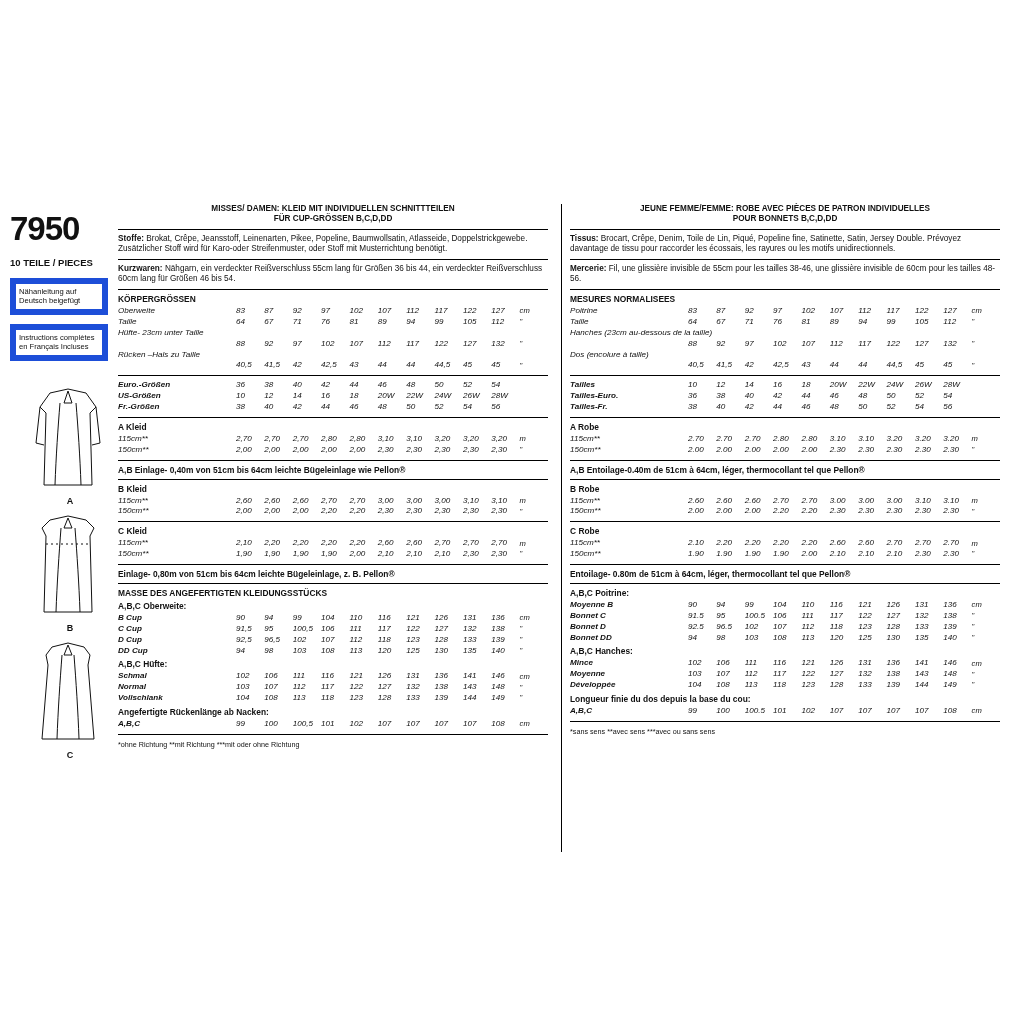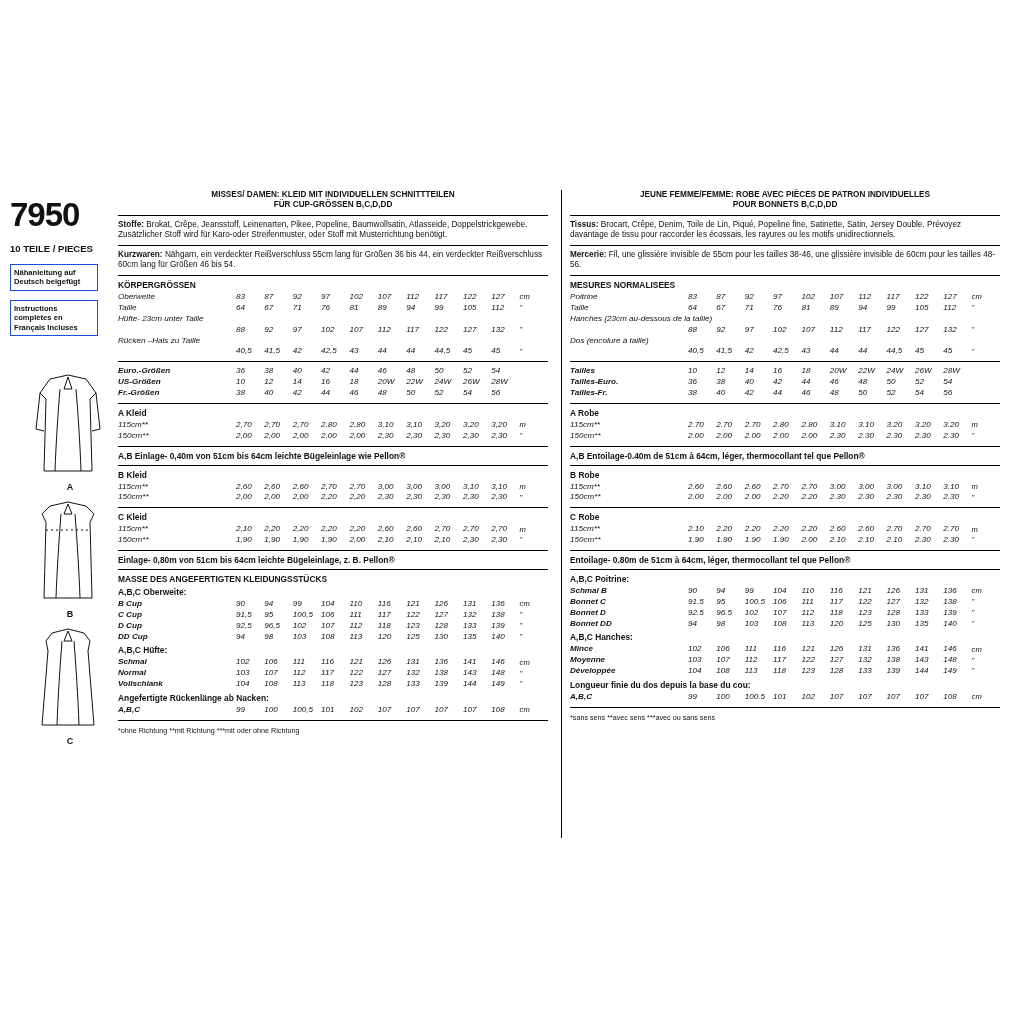--- a/index.html
+++ b/index.html
@@ -10,35 +10,35 @@
     color:#111;
     overflow:hidden;
   }
   #sheet{
     position:absolute;
     left:0;top:0;width:1024px;height:1024px;
     background:#ffffff;
   }
   .page{
     position:absolute;
-    left:8px; top:178px;
+    left:8px; top:192px;
     width:1008px; height:660px;
     background:#ffffff;
   }
   
   .idcol{position:absolute;left:0px;top:20px;width:110px;}
   .patnum{
     font-size:33px;font-weight:bold;letter-spacing:-1px;line-height:1;
     padding-left:2px;
   }
   .pieces{font-size:9.5px;font-weight:bold;margin-top:12px;padding-left:2px;}
   .noteboxes{margin-top:10px;padding-left:2px;}
   .notebox{
-    border:1px solid #1d4ed8;
-    font-size:7.6px;font-weight:bold;line-height:1.25;
+    border:6px solid #1d4ed8;
+    font-size:7.6px;font-weight:normal;line-height:1.25;
     padding:3px 3px;margin-bottom:9px;width:80px;
   }
   
   .sketches{position:absolute;left:12px;top:195px;width:100px;}
   .sk{position:relative;margin-bottom:8px;}
   .sklabel{
     font-size:9px;font-weight:bold;text-align:center;margin-top:1px;
   }
   
   .colwrap{position:absolute;left:110px;top:12px;width:898px;}
@@ -785,21 +785,21 @@
             </table>
             <div class="rule"></div>
             <div class="sect">Entoilage- 0.80m de 51cm à 64cm, léger, thermocollant tel que Pellon®</div>
             <div class="rule"></div>
           </div>
 
         <div class="sect">A,B,C Poitrine:</div>
         <table class="t tight">
           <tbody>
               <tr>
-                <td class="w1 lblb">Schmal B</td>
+                <td class="w1 lblb">Moyenne B</td>
                 <td class="num">90</td>
                 <td class="num">94</td>
                 <td class="num">99</td>
                 <td class="num">104</td>
                 <td class="num">110</td>
                 <td class="num">116</td>
                 <td class="num">121</td>
                 <td class="num">126</td>
                 <td class="num">131</td>
                 <td class="num">136</td>

